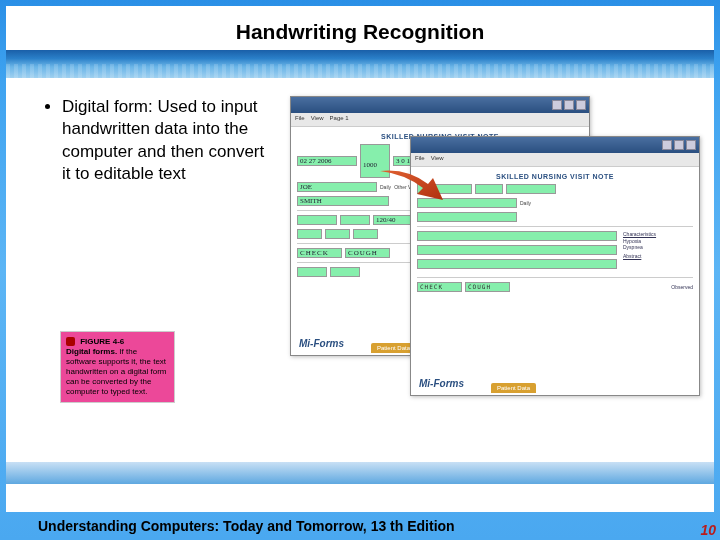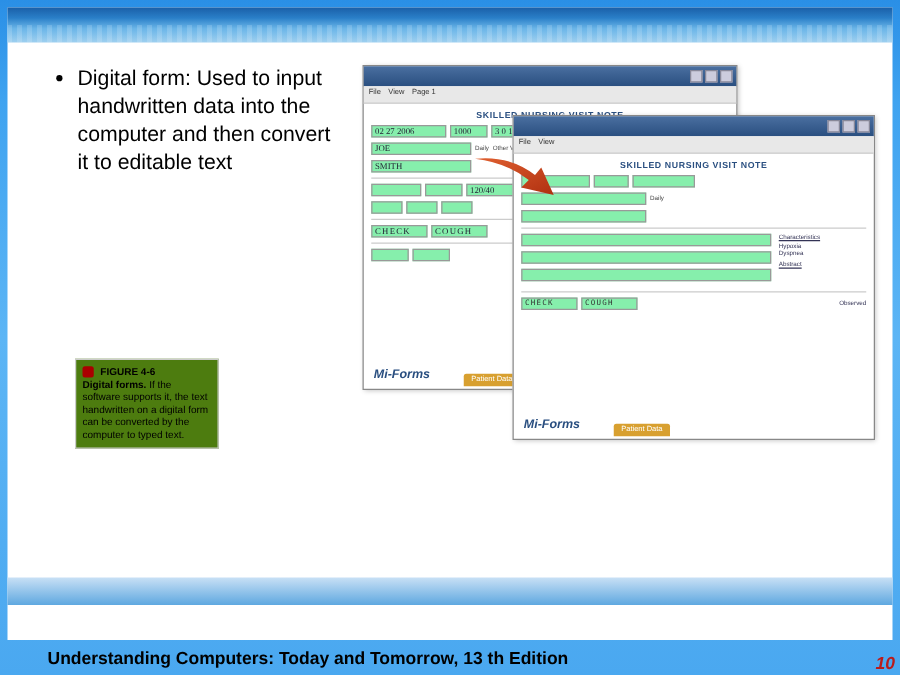--- a/index.html
+++ b/index.html
@@ -74,21 +74,21 @@
   .tab { position: absolute; bottom: 2px; left: 80px; background: #d8a030; color: #fff; font-size: 6px; padding: 2px 6px; border-radius: 2px 2px 0 0; }
   .arrow {
     position: absolute;
     top: 70px; left: 85px;
     width: 70px; height: 40px;
     z-index: 5;
   }
   .fig-caption {
     position: absolute; left: -230px; top: 235px;
     width: 115px; font-size: 8px; line-height: 1.25;
-    border: 1px solid #ccc; padding: 5px; background: #4d7c0f;
+    border: 1px solid #ccc; padding: 5px; background: #ec4899;
   }
   .fig-caption .fig-label { font-weight: bold; }
   .fig-caption .fig-title { font-weight: bold; }
   .adobe-icon {
     display: inline-block; width: 9px; height: 9px; background: #a00; margin-right: 3px;
     border-radius: 2px; position: relative; vertical-align: middle;
   }
   .footer-band {
     position: absolute; left: 0; right: 0; bottom: 28px;
     height: 22px;
@@ -100,20 +100,21 @@
   }
   .page-num {
     position: absolute; right: 4px; bottom: 2px;
     color: #b91c1c; font-size: 14px; font-weight: bold; font-style: italic;
   }
 </style>
 </head>
 <body>
 
 <div class="slide">
+  <div class="title">Handwriting Recognition</div>
   <div class="accent-band"></div>
 
   <div class="content">
     <div class="bullet-col">
       <ul>
           <li>Digital form: Used to input handwritten data into the computer and then convert it to editable text</li>
         </ul>
     </div>
 
     <div class="figure-col">
@@ -126,30 +127,30 @@
         </div>
         <div class="toolbar">
           <span>File</span>
           <span>View</span>
           <span>Page 1</span>
         </div>
         <div class="form-body">
           <div class="form-header">SKILLED NURSING VISIT NOTE</div>
           <div class="field-row">
             <span class="cellbox hand" style="width:60px;padding:0 2px">02 27 2006</span>
-            <span class="cellbox hand" style="width:30px;padding:0 2px">1000</span>
+            <span class="cellbox hand" style="width:30px;padding:16px 2px">1000</span>
             <span class="cellbox hand" style="width:50px;padding:0 2px">3 0 1 4 5 6</span>
           </div>
           <div class="field-row">
             <span class="cellbox hand" style="width:80px;padding:0 2px">JOE</span>
             <span class="label">Daily</span>
             <span class="label">Other VISIT: ED</span>
           </div>
           <div class="field-row">
-            <span class="cellbox hand" style="width:80px;padding:0 2px">SMITH</span>
+            <span class="cellbox hand" style="width:92px;padding:0 2px">SMITH</span>
           </div>
           <div class="section">
             <div class="field-row">
               <span class="cellbox" style="width:40px"></span>
               <span class="cellbox" style="width:30px"></span>
               <span class="cellbox hand" style="width:40px;padding:0 2px">120/40</span>
             </div>
             <div class="field-row">
               <span class="cellbox" style="width:25px"></span>
               <span class="cellbox" style="width:25px"></span>

